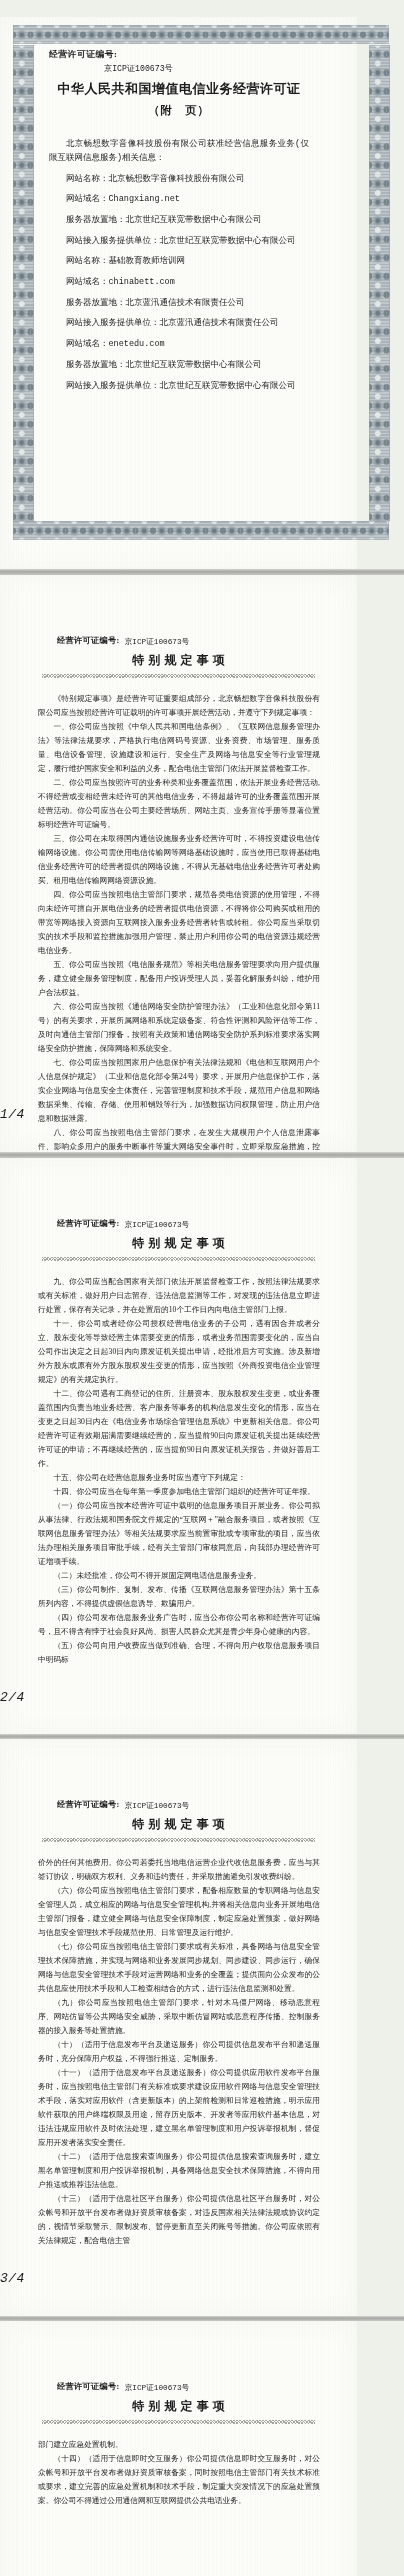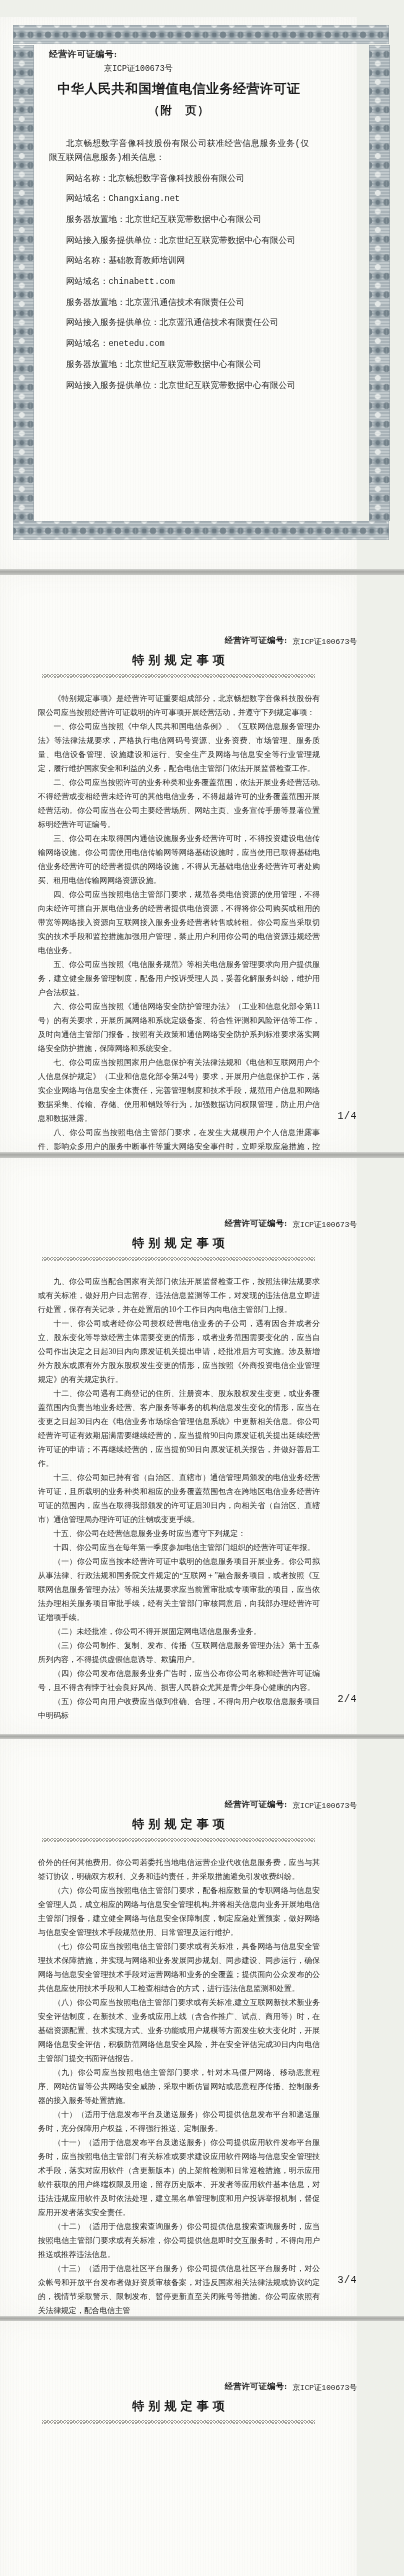--- a/index.html
+++ b/index.html
@@ -29,34 +29,34 @@
   .p1-content{position:absolute;left:49px;right:48px;top:32px;}
   .p1-lic-label{font-size:8.8px;font-weight:bold;letter-spacing:0.5px;}
   .p1-lic-num{font-size:8.2px;margin:2.6px 0 6.2px 55px;font-family:"Liberation Mono","DejaVu Sans Mono",monospace;}
   .p1-title{font-size:13px;font-weight:bold;text-align:center;letter-spacing:0.5px;margin-top:3.1px;}
   .p1-sub{font-size:11.3px;font-weight:bold;text-align:center;margin-top:5.2px;letter-spacing:1px;}
   .p1-body{margin-top:18.5px;font-family:Liberation Mono, monospace;}
   .p1-body p{font-size:8.5px;line-height:14px;margin:0 0 6.7px;text-indent:2em;text-align:justify;}
 
   
   .spec-page{padding-top:60px;}
-  .spec-head{margin-left:57px;font-size:8.2px;text-align:right;}
+  .spec-head{margin-left:57px;font-size:8.2px;}
   .spec-head .lbl{font-weight:bold;letter-spacing:0.3px;}
   .spec-head .num{font-size:7.7px;margin-left:5.2px;position:relative;top:1px;
                   font-family:"Liberation Mono","DejaVu Sans Mono",monospace;}
   .spec-title{text-align:center;font-size:12px;font-weight:bold;letter-spacing:4.1px;text-indent:4.1px;margin:6.2px 0 4.6px;}
   .zigzag{width:273px;height:4.1px;margin:0 auto;opacity:.85;
           background:
             repeating-linear-gradient(45deg,#96968f 0 0.8px,rgba(0,0,0,0) 0.8px 2.3px),
             repeating-linear-gradient(-45deg,#96968f 0 0.8px,rgba(0,0,0,0) 0.8px 2.3px);}
   .spec-body{margin:14px 37px 0 38px;}
   .spec-body p{font-size:7.7px;line-height:14px;margin:0;text-align:justify;text-indent:2em;color:#1e1e1e;}
   .spec-body p.cont{text-indent:0;}
-  .pagenum{position:absolute;left:0;width:100%;text-align:right;font-size:10px;bottom:30px;letter-spacing:0.5px;
-           font-family:"Liberation Mono","DejaVu Sans Mono",monospace;}
+  .pagenum{position:absolute;left:0;width:100%;text-align:left;font-size:13px;bottom:30px;letter-spacing:0.5px;
+           font-family:"Liberation Mono","DejaVu Sans Mono",monospace;font-style:italic;}
 </style>
 </head>
 <body>
 
 <div class="stage">
 
   <div class="divider" style="top:16.5px;height:0px;"></div>
   <div class="page" id="page1" style="top:16.5px;height:553px;">
     <div class="orn orn-top"></div>
     <div class="orn orn-bottom"></div>
@@ -125,21 +125,20 @@
     <div class="spec-head">
       <span class="lbl">经营许可证编号:</span><span class="num">京ICP证100673号</span>
     </div>
     <div class="spec-title">特别规定事项</div>
     <div class="zigzag"></div>
     <div class="spec-body">
 
     <p>九、你公司应当配合国家有关部门依法开展监督检查工作，按照法律法规要求或有关标准，做好用户日志留存、违法信息监测等工作，对发现的违法信息立即进行处置，保存有关记录，并在处置后的10个工作日内向电信主管部门上报。</p>
         <p>十一、你公司或者经你公司授权经营电信业务的子公司，遇有因合并或者分立、股东变化等导致经营主体需要变更的情形，或者业务范围需要变化的，应当自公司作出决定之日起30日内向原发证机关提出申请，经批准后方可实施。涉及新增外方股东或原有外方股东股权发生变更的情形，应当按照《外商投资电信企业管理规定》的有关规定执行。</p>
         <p>十二、你公司遇有工商登记的住所、注册资本、股东股权发生变更，或业务覆盖范围内负责当地业务经营、客户服务等事务的机构信息发生变化的情形，应当在变更之日起30日内在《电信业务市场综合管理信息系统》中更新相关信息。你公司经营许可证有效期届满需要继续经营的，应当提前90日向原发证机关提出延续经营许可证的申请；不再继续经营的，应当提前90日向原发证机关报告，并做好善后工作。</p>
-        <p>十三、你公司如已持有省（自治区、直辖市）通信管理局颁发的电信业务经营许可证，且所载明的业务种类和相应的业务覆盖范围包含在跨地区电信业务经营许可证的范围内，应当在取得我部颁发的许可证后30日内，向相关省（自治区、直辖市）通信管理局办理许可证的注销或变更手续。</p>
         <p>十五、你公司在经营信息服务业务时应当遵守下列规定：</p>
         <p>十四、你公司应当在每年第一季度参加电信主管部门组织的经营许可证年报。</p>
         <p>（一）你公司应当按本经营许可证中载明的信息服务项目开展业务。你公司拟从事法律、行政法规和国务院文件规定的“互联网＋”融合服务项目，或者按照《互联网信息服务管理办法》等相关法规要求应当前置审批或专项审批的项目，应当依法办理相关服务项目审批手续，经有关主管部门审核同意后，向我部办理经营许可证增项手续。</p>
         <p>（二）未经批准，你公司不得开展固定网电话信息服务业务。</p>
         <p>（三）你公司制作、复制、发布、传播《互联网信息服务管理办法》第十五条所列内容，不得提供虚假信息诱导、欺骗用户。</p>
         <p>（四）你公司发布信息服务业务广告时，应当公布你公司名称和经营许可证编号，且不得含有悖于社会良好风尚、损害人民群众尤其是青少年身心健康的内容。</p>
         <p>（五）你公司向用户收费应当做到准确、合理，不得向用户收取信息服务项目中明码标</p>
       </div>
     <div class="pagenum">2/4</div>
   </div>
@@ -149,34 +148,38 @@
     <div class="spec-head">
       <span class="lbl">经营许可证编号:</span><span class="num">京ICP证100673号</span>
     </div>
     <div class="spec-title">特别规定事项</div>
     <div class="zigzag"></div>
     <div class="spec-body">
 
     <p class="cont">价外的任何其他费用。你公司若委托当地电信运营企业代收信息服务费，应当与其签订协议，明确双方权利、义务和违约责任，并采取措施避免引发收费纠纷。</p>
         <p>（六）你公司应当按照电信主管部门要求，配备相应数量的专职网络与信息安全管理人员，成立相应的网络与信息安全管理机构,并将相关信息向业务开展地电信主管部门报备，建立健全网络与信息安全保障制度，制定应急处置预案，做好网络与信息安全管理技术手段规范使用、日常管理及运行维护。</p>
         <p>（七）你公司应当按照电信主管部门要求或有关标准，具备网络与信息安全管理技术保障措施，并实现与网络和业务发展同步规划、同步建设、同步运行，确保网络与信息安全管理技术手段对运营网络和业务的全覆盖；提供面向公众发布的公共信息应使用技术手段和人工检查相结合的方式，进行违法信息监测和处置。</p>
-        <p>（八）你公司应当按照电信主管部门要求或有关标准,建立互联网新技术新业务安全评估制度，在新技术、业务或应用上线（含合作推广、试点、商用等）时，在基础资源配置、技术实现方式、业务功能或用户规模等方面发生较大变化时，开展网络信息安全评估，积极防范网络信息安全风险，并在安全评估完成30日内向电信主管部门提交书面评估报告。</p>
         <p>（九）你公司应当按照电信主管部门要求，针对木马僵尸网络、移动恶意程序、网站仿冒等公共网络安全威胁，采取中断仿冒网站或恶意程序传播、控制服务器的接入服务等处置措施。</p>
         <p>（十）（适用于信息发布平台及递送服务）你公司提供信息发布平台和递送服务时，充分保障用户权益，不得强行推送、定制服务。</p>
         <p>（十一）（适用于信息发布平台及递送服务）你公司提供应用软件发布平台服务时，应当按照电信主管部门有关标准或要求建设应用软件网络与信息安全管理技术手段，落实对应用软件（含更新版本）的上架前检测和日常巡检措施，明示应用软件获取的用户终端权限及用途，留存历史版本、开发者等应用软件基本信息，对违法违规应用软件及时依法处理，建立黑名单管理制度和用户投诉举报机制，督促应用开发者落实安全责任。</p>
-        <p>（十二）（适用于信息搜索查询服务）你公司提供信息搜索查询服务时，应当按照电信主管部门要求或有关标准，你公司提供信息即时交互服务时，不得向用户推送或推荐违法信息。</p>
+        <p>（十二）（适用于信息搜索查询服务）你公司提供信息搜索查询服务时，建立黑名单管理制度和用户投诉举报机制，具备网络信息安全技术保障措施，不得向用户推送或推荐违法信息。</p>
         <p>（十三）（适用于信息社区平台服务）你公司提供信息社区平台服务时，对公众帐号和开放平台发布者做好资质审核备案，对违反国家相关法律法规或协议约定的，视情节采取警示、限制发布、暂停更新直至关闭账号等措施。你公司应依照有关法律规定，配合电信主管</p>
       </div>
     <div class="pagenum">3/4</div>
   </div>
   <div class="divider" style="top:2316px;height:5.2px;"></div>
 
   <div class="page spec-page" id="page5" style="top:2321px;height:546px;">
     <div class="spec-head">
       <span class="lbl">经营许可证编号:</span><span class="num">京ICP证100673号</span>
     </div>
     <div class="spec-title">特别规定事项</div>
     <div class="zigzag"></div>
+    <div class="spec-body">
+
+    <p class="cont">部门建立应急处置机制。</p>
+        <p>（十四）（适用于信息即时交互服务）你公司提供信息即时交互服务时，对公众帐号和开放平台发布者做好资质审核备案，同时按照电信主管部门有关技术标准或要求，建立完善的应急处置机制和技术手段，制定重大突发情况下的应急处置预案。你公司不得通过公用通信网和互联网提供公共电话业务。</p>
+      </div>
 
   </div>
 
 </div>
 
 
 </body></html>

